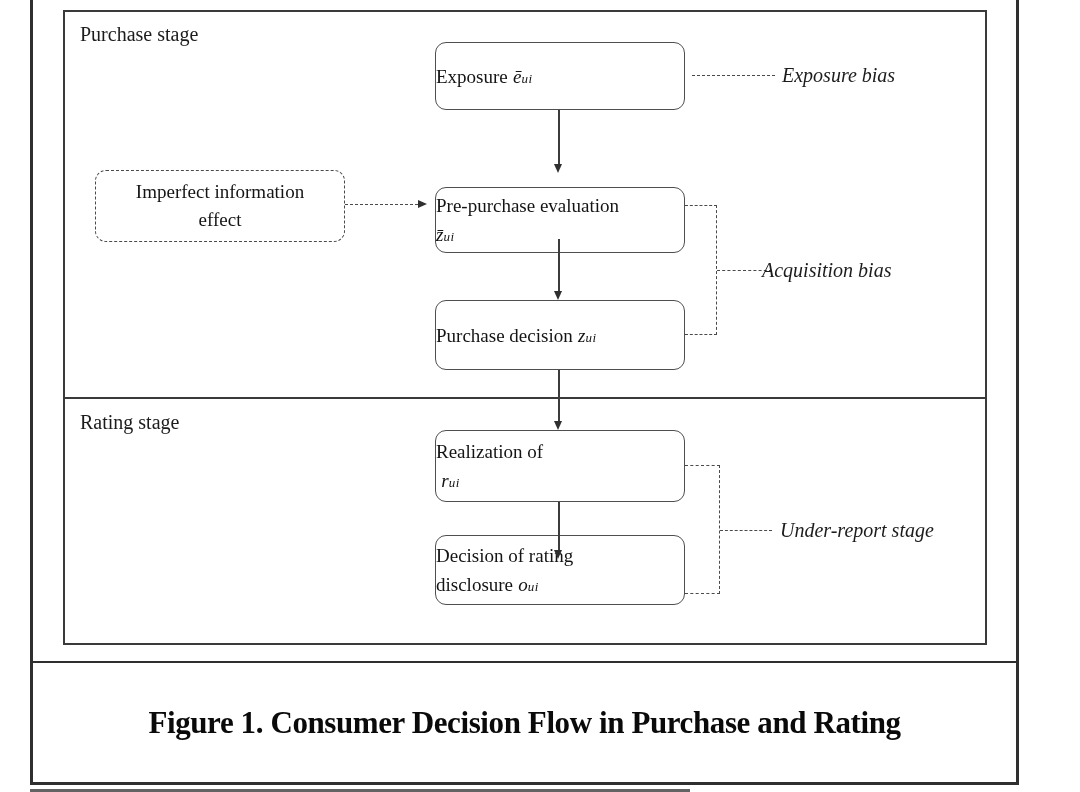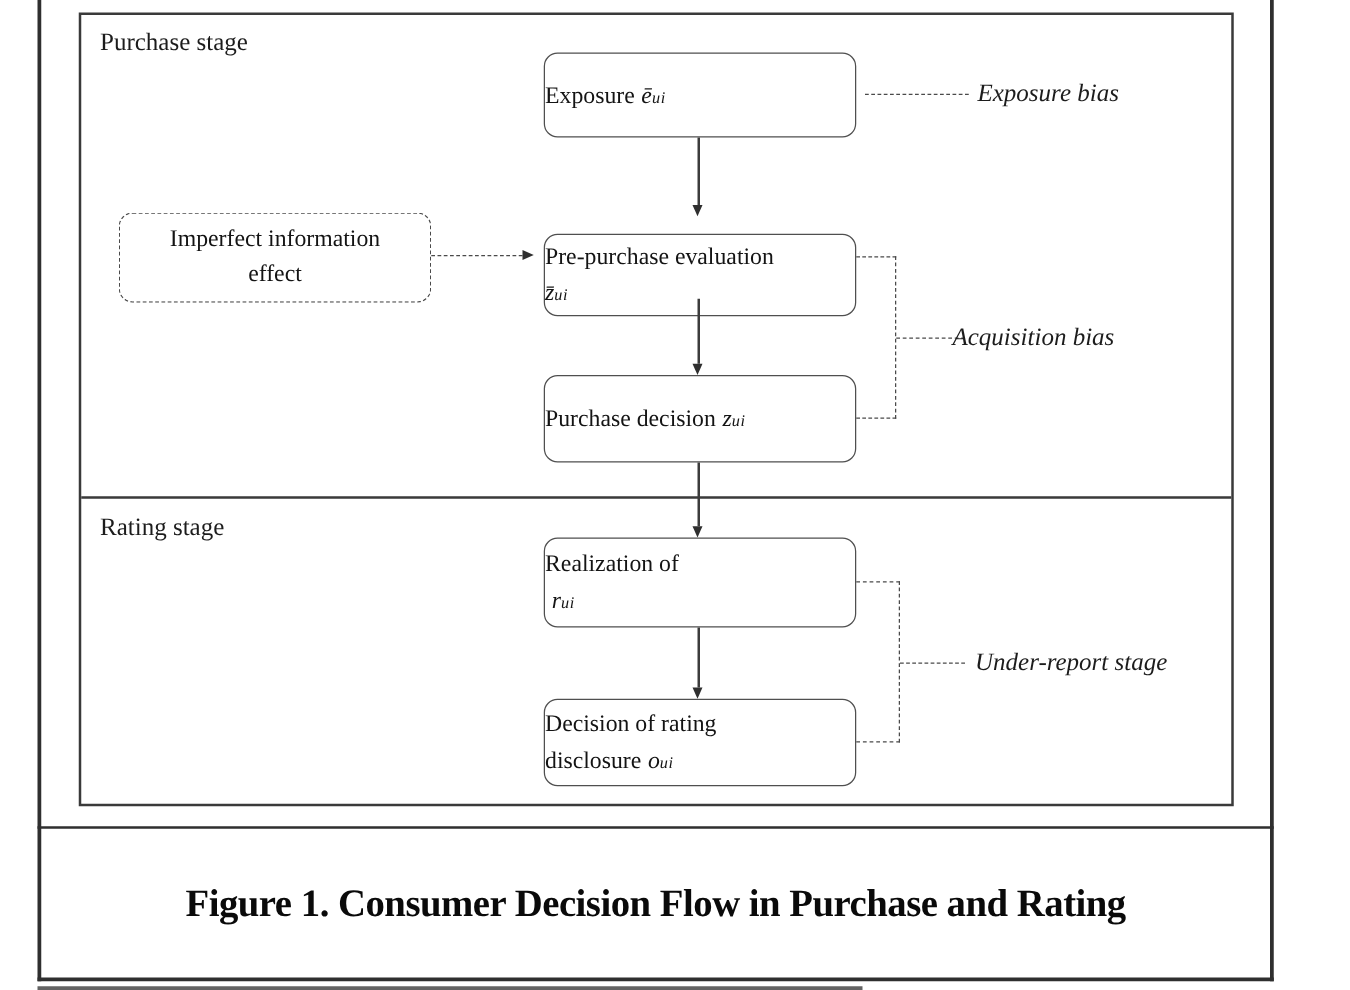--- a/index.html
+++ b/index.html
@@ -125,21 +125,21 @@
     </div>
 
     <div class="abs flowbox" style="left:370px;top:418px;height:72px;">
       <div>Realization of</div>
       <div class="row">
         <span class="mvar gap">r</span>
           <sub class="msub">ui</sub>
       </div>
     </div>
 
-    <div class="abs flowbox" style="left:370px;top:547px;height:70px;">
+    <div class="abs flowbox" style="left:370px;top:523px;height:70px;">
       <div>Decision of rating</div>
       <div class="row">
         <span>disclosure</span>
         <span class="mvar gap">o</span>
           <sub class="msub">ui</sub>
       </div>
     </div>
 
     <div>
       <div class="abs vline" style="left:493px;top:98px;height:55px;"></div>

